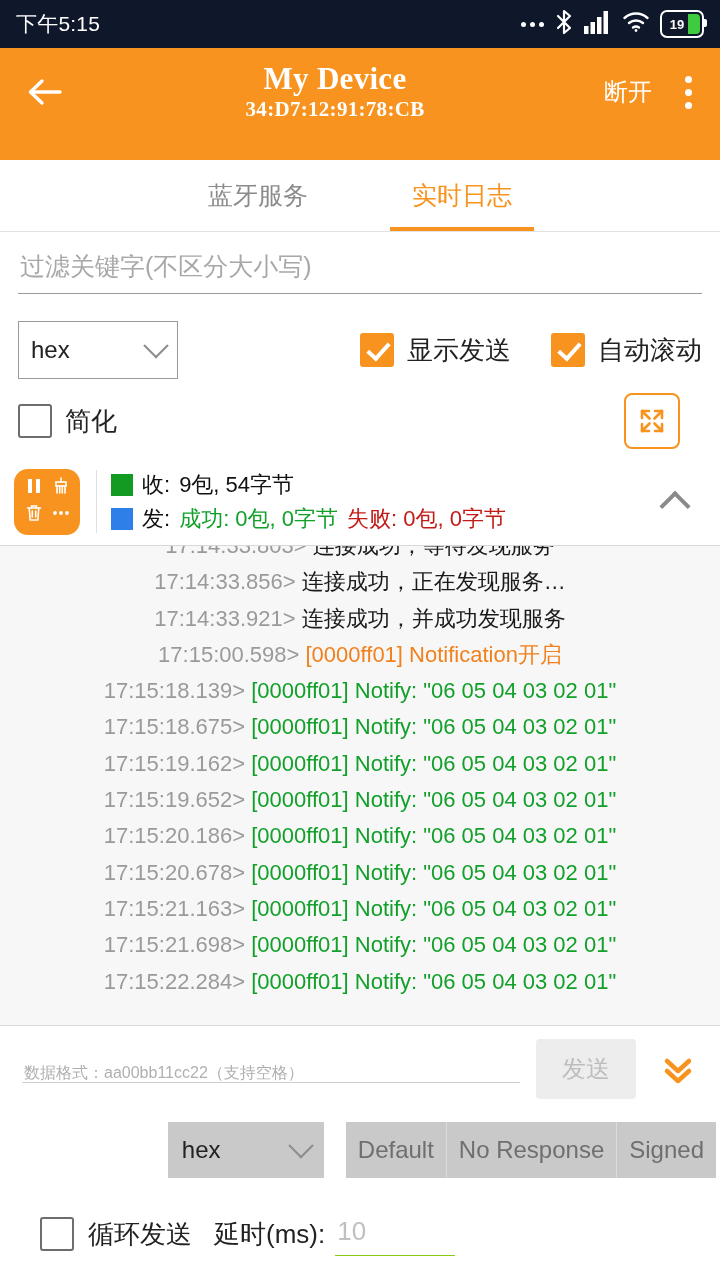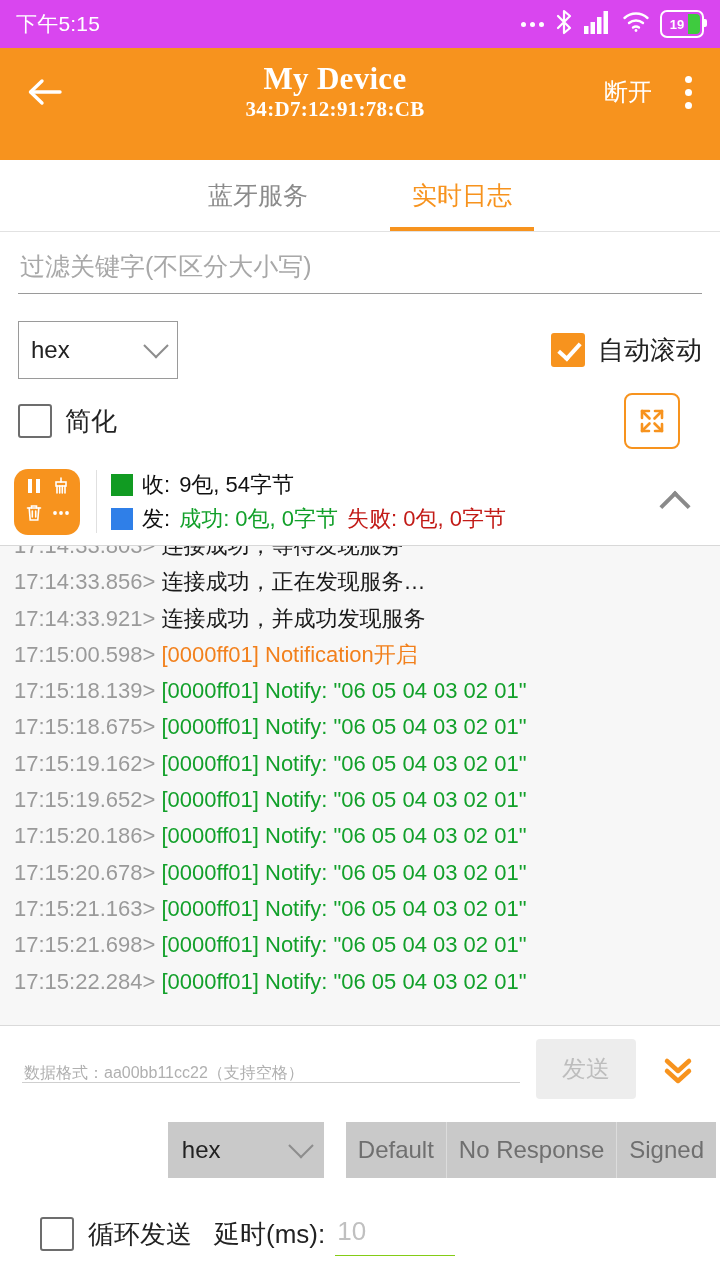--- a/index.html
+++ b/index.html
@@ -6,21 +6,21 @@
   html, body {
     width: 720px; height: 1280px;
     font-family: "Liberation Sans", "DejaVu Sans", sans-serif;
     background: #ffffff;
     overflow: hidden;
   }
   #app { width: 720px; height: 1280px; display: flex; flex-direction: column; position: relative; }
 
   
   .statusbar {
-    height: 48px; background: #d946ef; color: #fff;
+    height: 48px; background: #0f172a; color: #fff;
     display: flex; align-items: center; padding: 0 16px;
     flex: 0 0 48px;
   }
   .statusbar .clock { font-size: 21px; letter-spacing: .2px; }
   .statusbar .sb-right { margin-left: auto; display: flex; align-items: center; gap: 10px; }
   .dots3 { display: flex; gap: 4px; align-items: center; }
   .dots3 i { width: 5px; height: 5px; background: #fff; border-radius: 50%; display: block; }
   .batt {
     width: 44px; height: 28px; border: 2px solid #fff; border-radius: 7px;
     position: relative; display: flex; align-items: center; justify-content: center;
@@ -109,21 +109,21 @@
   .sw-blue  { background:#2F7FE8; }
   .g { color:#12A02A; }
   .r { color:#C21B17; }
   .k { color:#111; }
   .collapse { margin-left:auto; width: 54px; height:54px; display:flex; align-items:center; justify-content:center; cursor:pointer;}
   .chev-up { width:22px; height:22px; border-left:4px solid #8a8a8a; border-top:4px solid #8a8a8a; transform: rotate(45deg) translate(3px,3px); }
 
   
   .logpane {
     flex: 1 1 auto; background:#F7F7F7; overflow:hidden; position:relative;
-    border-bottom: 1px solid #dadada; padding: 0 14px;
+    border-bottom: 1px solid #dadada; padding: 0 14px; text-align: center;
   }
   .logline {
     font-size: 22px; line-height: 36.3px; white-space: nowrap;
     font-family: "Liberation Sans", sans-serif;
   }
   .logline .ts { color:#9a9a9a; }
   .logline .msg-black  { color:#1a1a1a; }
   .logline .msg-orange { color:#F2801C; }
   .logline .msg-green  { color:#12A02A; }
 
@@ -234,20 +234,24 @@
   <div class="filterwrap">
     <input class="filter-input" type="text" placeholder="过滤关键字(不区分大小写)" style="">
   </div>
 
   <div class="ctrlrow1">
     <div class="select-box">
       <span class="sv">hex</span>
       <span class="chev-d"></span>
     </div>
     <div class="cbgroup">
+      <div class="cb">
+        <span class="cbox on"></span>
+        <span class="lbl">显示发送</span>
+      </div>
       <div class="cb">
         <span class="cbox on"></span>
         <span class="lbl">自动滚动</span>
       </div>
     </div>
   </div>
 
   <div class="ctrlrow2">
     <div class="cb">
       <span class="cbox"></span>

